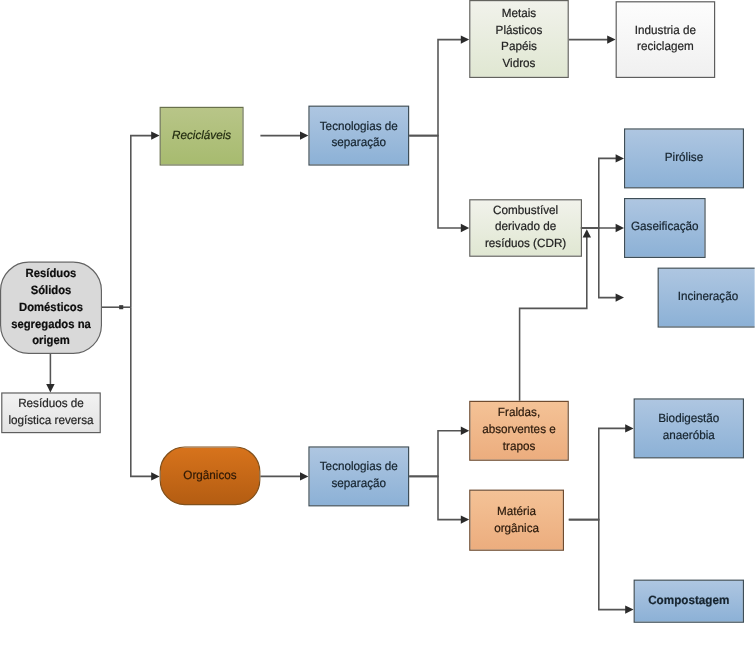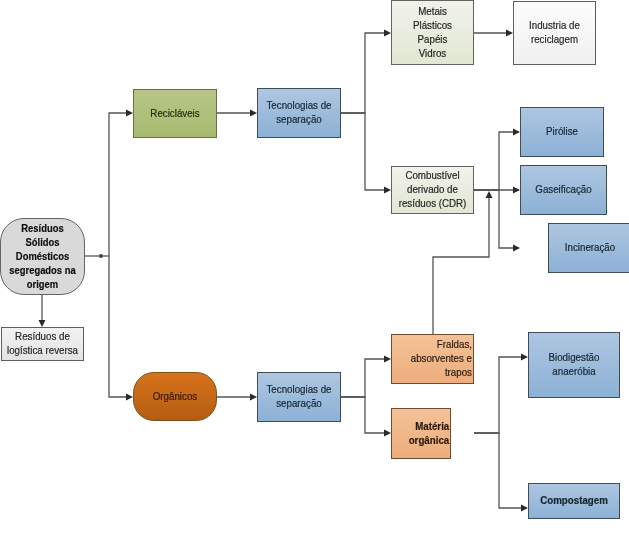--- a/index.html
+++ b/index.html
@@ -11,21 +11,21 @@
     justify-content:center;text-align:center;border-style:solid;border-width:1px;
     font-size:10px;line-height:14px;-webkit-text-stroke:0.18px currentColor;}
   .node .lbl{width:100%;box-sizing:border-box;transform:translateZ(0) scaleX(var(--sx,1));}
   .node .lbl .ln{white-space:nowrap;}
   .st-grey{background:linear-gradient(to bottom,#d9d9d9 0%,#d9d9d9 100%);border-color:#636363;color:#0d0d0d;font-weight:700;--sx:0.94;}
   .st-lightgrey{background:linear-gradient(to bottom,#f2f2f2 0%,#e3e3e3 100%);border-color:#5e5e5e;color:#262626;font-weight:400;--sx:0.975;}
   .st-green{background:linear-gradient(to bottom,#b8c588 0%,#a7bb6f 100%);border-color:#68704b;color:#222b10;font-weight:400;--sx:0.975;}
   .st-palegreen{background:linear-gradient(to bottom,#f1f2eb 0%,#e0e7d2 100%);border-color:#63635e;color:#232323;font-weight:400;--sx:0.975;}
   .st-blue{background:linear-gradient(to bottom,#aec6e1 0%,#8cb1d6 100%);border-color:#3e4e58;color:#16242f;font-weight:400;--sx:0.975;}
   .st-orange{background:linear-gradient(to bottom,#d7731c 0%,#b45d12 100%);border-color:#80501c;color:#301a06;font-weight:400;--sx:0.975;}
-  .st-lightorange{background:linear-gradient(to bottom,#f4c296 0%,#ecad7e 100%);border-color:#6f4b2f;color:#2b1a0c;font-weight:400;text-align:right;--sx:0.975;}
+  .st-lightorange{background:linear-gradient(to bottom,#f4c296 0%,#ecad7e 100%);border-color:#6f4b2f;color:#2b1a0c;font-weight:400;--sx:0.975;}
   .st-white{background:linear-gradient(to bottom,#fdfdfd 0%,#f0f0f0 100%);border-color:#5e5e5e;color:#262626;font-weight:400;--sx:0.975;}
 </style>
 </head>
 <body style="background: rgb(255, 255, 255);">
 
 <div id="canvas" style="background: rgb(255, 255, 255);">
   <svg class="links" id="connector-layer" viewBox="0 0 629 542" width="629" height="542">
       <g>
         <polyline points="85,256 109,256" fill="none" stroke="#555555" stroke-width="1.3"></polyline>
       </g>
@@ -104,21 +104,21 @@
         <div class="ln">segregados na</div>
         <div class="ln">origem</div>
       </div>
     </div>
     <div class="node st-lightgrey" id="node-reversa" style="left: 1px; top: 327px; width: 83px; height: 34px; background: linear-gradient(rgb(242, 242, 242) 0%, rgb(227, 227, 227) 100%); border-color: rgb(94, 94, 94); color: rgb(38, 38, 38); font-weight: 400; --sx: 0.975;">
       <div class="lbl">
         <div class="ln">Resíduos de</div>
         <div class="ln">logística reversa</div>
       </div>
     </div>
-    <div class="node st-green" id="node-reciclaveis" style="left: 133px; top: 89px; width: 84px; height: 49px; background: linear-gradient(rgb(184, 197, 136) 0%, rgb(167, 187, 111) 100%); border-color: rgb(104, 112, 75); color: rgb(34, 43, 16); font-weight: 400; --sx: 0.975;">
+    <div class="node st-green" id="node-reciclaveis" style="left: 133px; top: 89px; width: 70px; height: 49px; background: linear-gradient(rgb(184, 197, 136) 0%, rgb(167, 187, 111) 100%); border-color: rgb(104, 112, 75); color: rgb(34, 43, 16); font-weight: 400; font-style: italic; --sx: 0.975;">
       <div class="lbl">
         <div class="ln">Recicláveis</div>
       </div>
     </div>
     <div class="node st-blue" id="node-tecsep1" style="left: 257px; top: 88px; width: 84px; height: 50px; background: linear-gradient(rgb(174, 198, 225) 0%, rgb(140, 177, 214) 100%); border-color: rgb(62, 78, 88); color: rgb(22, 36, 47); font-weight: 400; --sx: 0.975;">
       <div class="lbl">
         <div class="ln">Tecnologias de</div>
         <div class="ln">separação</div>
       </div>
     </div>
@@ -129,33 +129,33 @@
         <div class="ln">Papéis</div>
         <div class="ln">Vidros</div>
       </div>
     </div>
     <div class="node st-white" id="node-industria" style="left: 513px; top: 1px; width: 83px; height: 64px; background: linear-gradient(rgb(253, 253, 253) 0%, rgb(240, 240, 240) 100%); border-color: rgb(94, 94, 94); color: rgb(38, 38, 38); font-weight: 400; --sx: 0.975;">
       <div class="lbl">
         <div class="ln">Industria de</div>
         <div class="ln">reciclagem</div>
       </div>
     </div>
-    <div class="node st-palegreen" id="node-cdr" style="left: 391px; top: 166px; width: 83px; height: 48px; background: linear-gradient(rgb(241, 242, 235) 0%, rgb(224, 231, 210) 100%); border-color: rgb(99, 99, 94); color: rgb(35, 35, 35); font-weight: 400; --sx: 0.975;">
+    <div class="node st-palegreen" id="node-cdr" style="left: 391px; top: 166px; width: 94px; height: 48px; background: linear-gradient(rgb(241, 242, 235) 0%, rgb(224, 231, 210) 100%); border-color: rgb(99, 99, 94); color: rgb(35, 35, 35); font-weight: 400; --sx: 0.975;">
       <div class="lbl">
         <div class="ln">Combustível</div>
         <div class="ln">derivado de</div>
         <div class="ln">resíduos (CDR)</div>
       </div>
     </div>
-    <div class="node st-blue" id="node-pirolise" style="left: 520px; top: 107px; width: 84px; height: 50px; background: linear-gradient(rgb(174, 198, 225) 0%, rgb(140, 177, 214) 100%); border-color: rgb(62, 78, 88); color: rgb(22, 36, 47); font-weight: 400; --sx: 0.975;">
+    <div class="node st-blue" id="node-pirolise" style="left: 520px; top: 107px; width: 100px; height: 50px; background: linear-gradient(rgb(174, 198, 225) 0%, rgb(140, 177, 214) 100%); border-color: rgb(62, 78, 88); color: rgb(22, 36, 47); font-weight: 400; --sx: 0.975;">
       <div class="lbl">
         <div class="ln">Pirólise</div>
       </div>
     </div>
-    <div class="node st-blue" id="node-gaseif" style="left: 520px; top: 165px; width: 87px; height: 50px; background: linear-gradient(rgb(174, 198, 225) 0%, rgb(140, 177, 214) 100%); border-color: rgb(62, 78, 88); color: rgb(22, 36, 47); font-weight: 400; --sx: 0.975;">
+    <div class="node st-blue" id="node-gaseif" style="left: 520px; top: 165px; width: 68px; height: 50px; background: linear-gradient(rgb(174, 198, 225) 0%, rgb(140, 177, 214) 100%); border-color: rgb(62, 78, 88); color: rgb(22, 36, 47); font-weight: 400; --sx: 0.975;">
       <div class="lbl">
         <div class="ln">Gaseificação</div>
       </div>
     </div>
     <div class="node st-blue" id="node-incin" style="left: 520px; top: 223px; width: 84px; height: 50px; background: linear-gradient(rgb(174, 198, 225) 0%, rgb(140, 177, 214) 100%); border-color: rgb(62, 78, 88); color: rgb(22, 36, 47); font-weight: 400; margin-left: 28px; --sx: 0.975;">
       <div class="lbl">
         <div class="ln">Incineração</div>
       </div>
     </div>
     <div class="node st-orange" id="node-organicos" style="left: 133px; top: 372px; width: 84px; height: 49px; background: linear-gradient(rgb(215, 115, 28) 0%, rgb(180, 93, 18) 100%); border-color: rgb(128, 80, 28); color: rgb(48, 26, 6); font-weight: 400; border-radius: 21px; --sx: 0.975;">
@@ -169,27 +169,27 @@
         <div class="ln">separação</div>
       </div>
     </div>
     <div class="node st-lightorange" id="node-fraldas" style="left: 391px; top: 334px; width: 83px; height: 50px; background: linear-gradient(rgb(244, 194, 150) 0%, rgb(236, 173, 126) 100%); border-color: rgb(111, 75, 47); color: rgb(43, 26, 12); font-weight: 400; --sx: 0.975;">
       <div class="lbl">
         <div class="ln">Fraldas,</div>
         <div class="ln">absorventes e</div>
         <div class="ln">trapos</div>
       </div>
     </div>
-    <div class="node st-lightorange" id="node-materia" style="left: 391px; top: 408px; width: 60px; height: 51px; background: linear-gradient(rgb(244, 194, 150) 0%, rgb(236, 173, 126) 100%); border-color: rgb(111, 75, 47); color: rgb(43, 26, 12); font-weight: 700; --sx: 0.975;">
+    <div class="node st-lightorange" id="node-materia" style="left: 391px; top: 408px; width: 79px; height: 51px; background: linear-gradient(rgb(244, 194, 150) 0%, rgb(236, 173, 126) 100%); border-color: rgb(111, 75, 47); color: rgb(43, 26, 12); font-weight: 400; --sx: 0.975;">
       <div class="lbl">
         <div class="ln">Matéria</div>
         <div class="ln">orgânica</div>
       </div>
     </div>
-    <div class="node st-blue" id="node-biodig" style="left: 528px; top: 332px; width: 92px; height: 66px; background: linear-gradient(rgb(174, 198, 225) 0%, rgb(140, 177, 214) 100%); border-color: rgb(62, 78, 88); color: rgb(22, 36, 47); font-weight: 400; --sx: 0.975;">
+    <div class="node st-blue" id="node-biodig" style="left: 528px; top: 332px; width: 92px; height: 50px; background: linear-gradient(rgb(174, 198, 225) 0%, rgb(140, 177, 214) 100%); border-color: rgb(62, 78, 88); color: rgb(22, 36, 47); font-weight: 400; --sx: 0.975;">
       <div class="lbl">
         <div class="ln">Biodigestão</div>
         <div class="ln">anaeróbia</div>
       </div>
     </div>
     <div class="node st-blue" id="node-compost" style="left: 528px; top: 483px; width: 92px; height: 36px; background: linear-gradient(rgb(174, 198, 225) 0%, rgb(140, 177, 214) 100%); border-color: rgb(62, 78, 88); color: rgb(22, 36, 47); font-weight: 700; --sx: 0.975;">
       <div class="lbl">
         <div class="ln">Compostagem</div>
       </div>
     </div>

